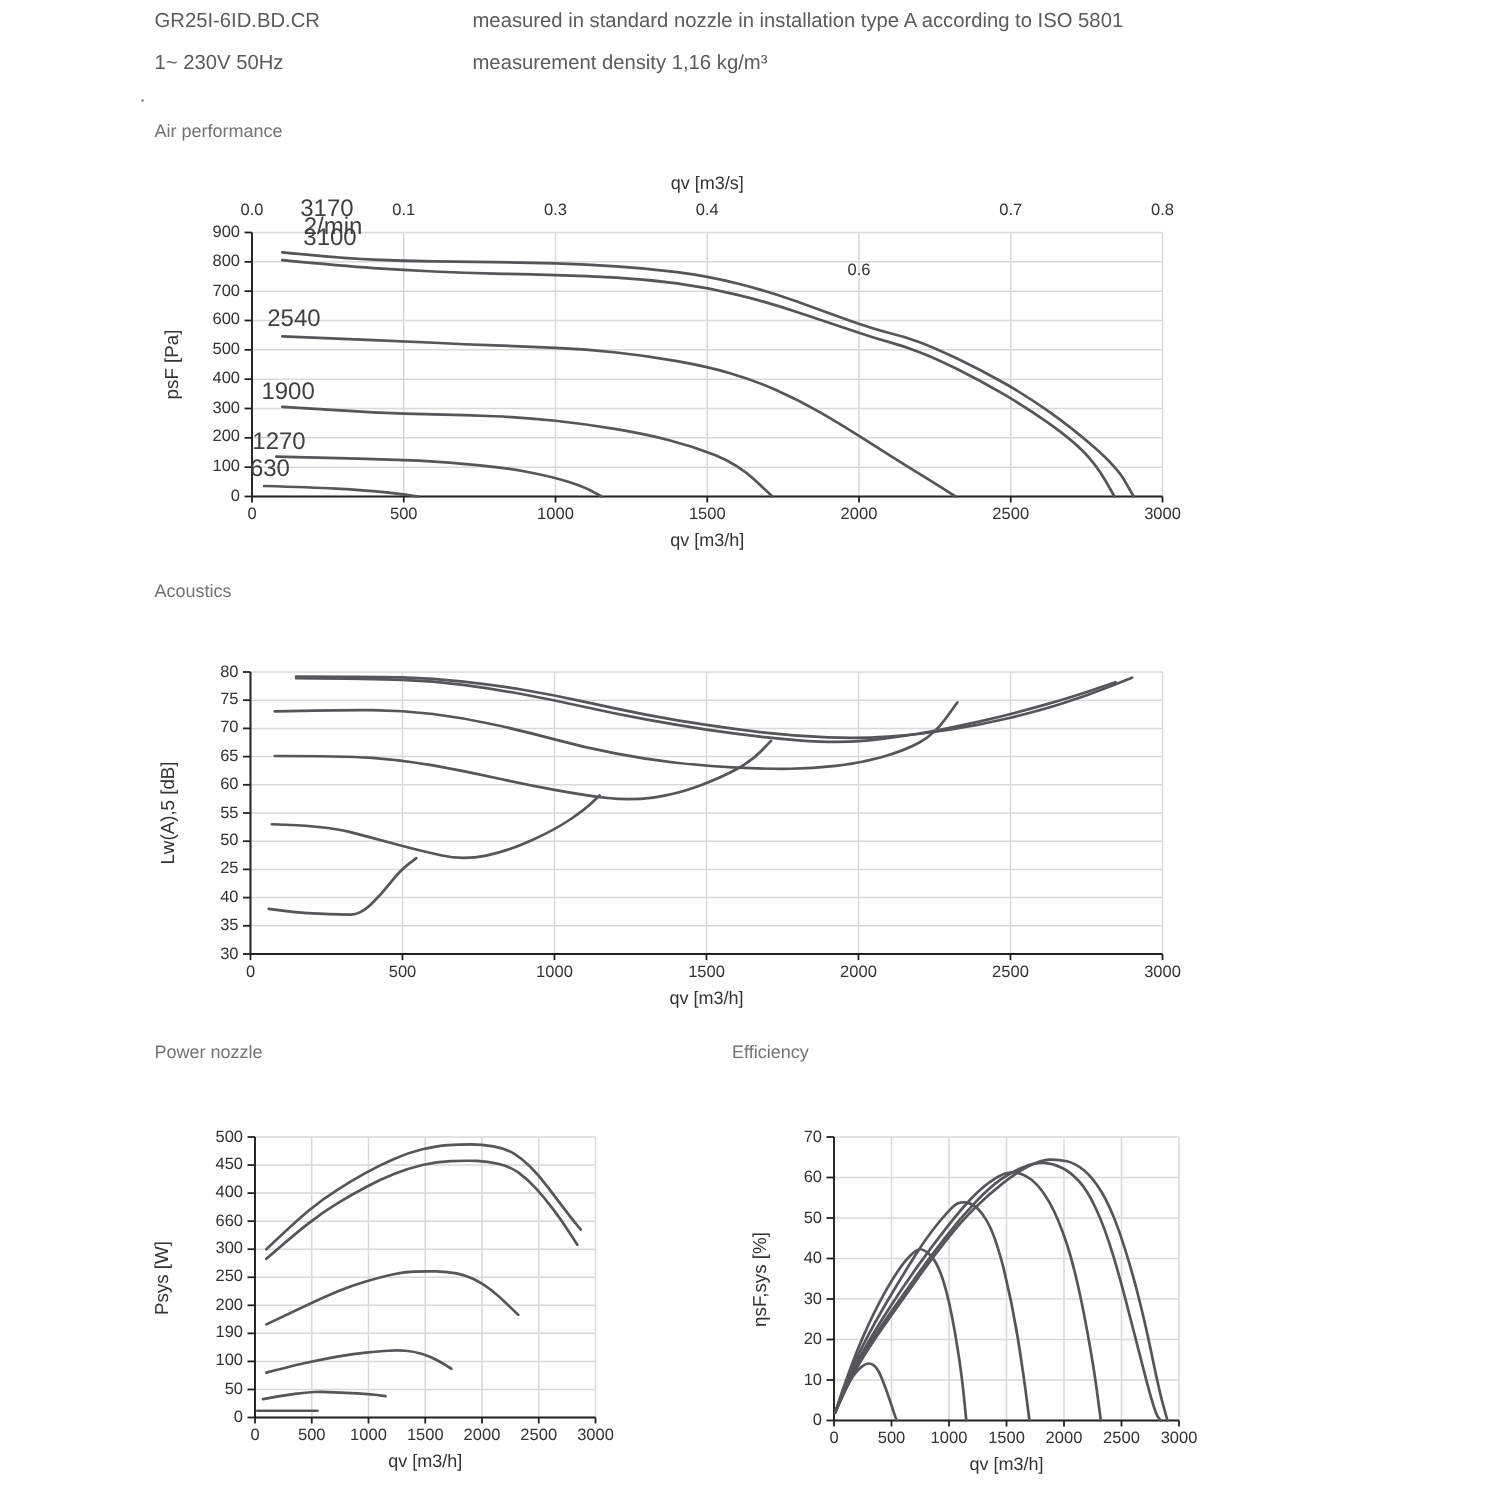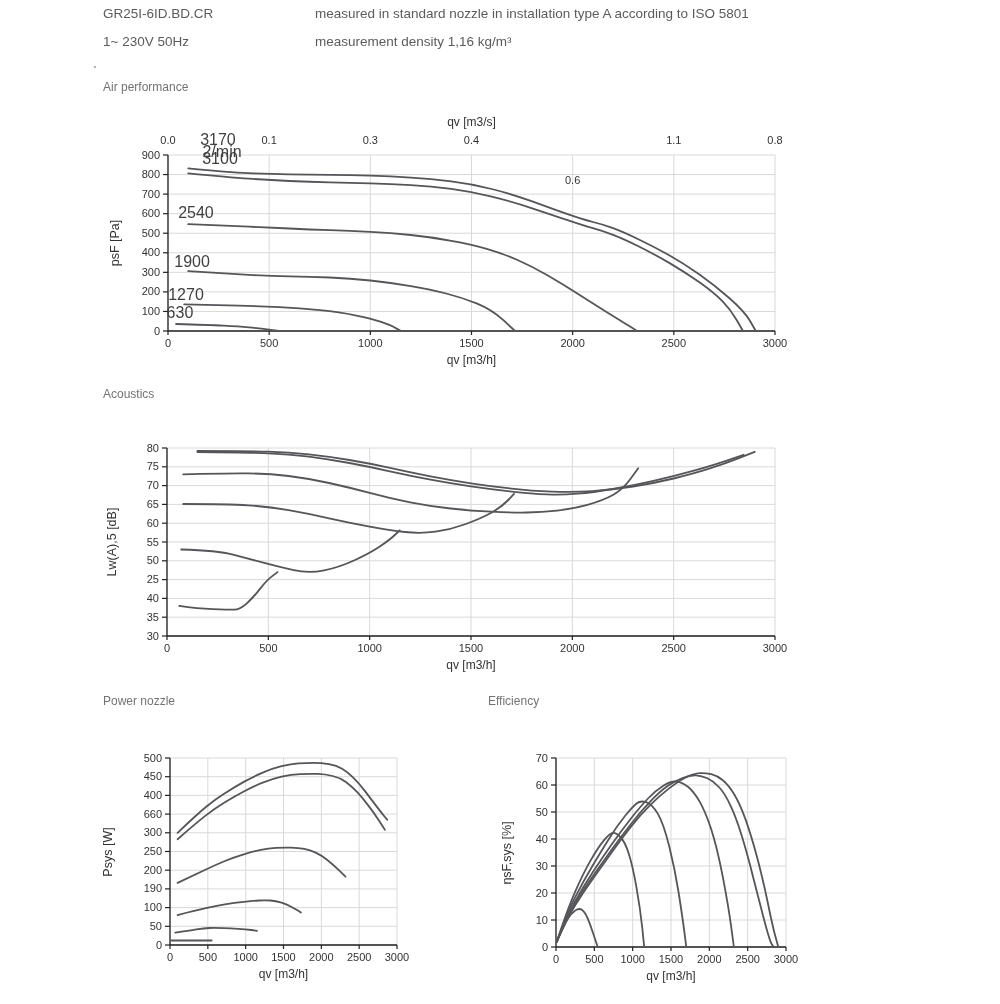--- a/index.html
+++ b/index.html
@@ -94,21 +94,21 @@
     <span class="tl xt" style="left: 382.667px; top: 183px;">2000</span>
     <span class="tl xt" style="left: 483.833px; top: 183px;">2500</span>
     <span class="tl xt" style="left: 585px; top: 183px;">3000</span>
     <span class="axt" style="left: 303.5px; top: 199px; transform: translateX(-50%);">qv [m3/h]</span>
     <span class="ylab" style="left: -53px; top: 88px; transform: translate(-50%, -50%) rotate(-90deg);">psF [Pa]</span>
     <span class="tl xt" style="left: -22px; top: -20px;">0.0</span>
     <span class="tl xt" style="left: 79.1667px; top: -20px;">0.1</span>
     <span class="tl xt" style="left: 180.333px; top: -20px;">0.3</span>
     <span class="tl xt" style="left: 281.5px; top: -20px;">0.4</span>
     <span class="tl xt" style="left: 382.667px; top: -20px; margin-top: 40px;">0.6</span>
-    <span class="tl xt" style="left: 483.833px; top: -20px;">1.1</span>
+    <span class="tl xt" style="left: 483.833px; top: -20px;">0.7</span>
     <span class="tl xt" style="left: 585px; top: -20px;">0.8</span>
     <span class="axt" style="left: 303.5px; top: -39px; transform: translateX(-50%);">qv [m3/s]</span>
     <span class="ann" style="left: 49.9763px; top: -15.0578px;">3170</span>
     <span class="ann" style="left: 54.023px; top: -2.93333px;">2/min</span>
     <span class="ann" style="left: 51.9997px; top: 3.52px;">3100</span>
     <span class="ann" style="left: 27.922px; top: 58.08px;">2540</span>
     <span class="ann" style="left: 24.0777px; top: 106.969px;">1900</span>
     <span class="ann" style="left: 18.0077px; top: 140.018px;">1270</span>
     <span class="ann" style="left: 11.9377px; top: 158.009px;">630</span>
   </div>

